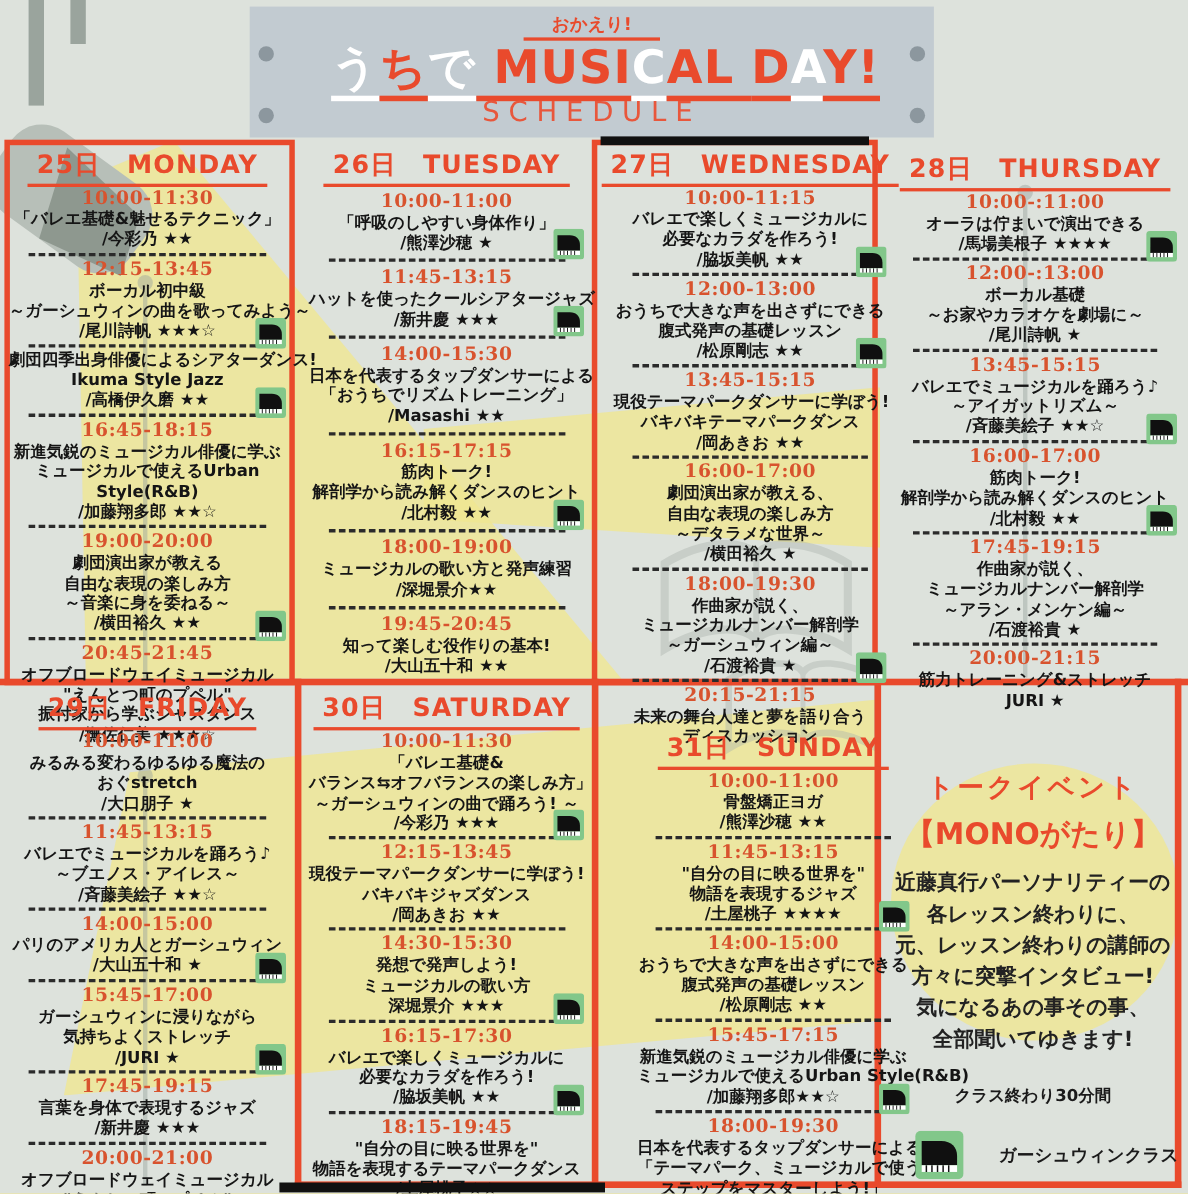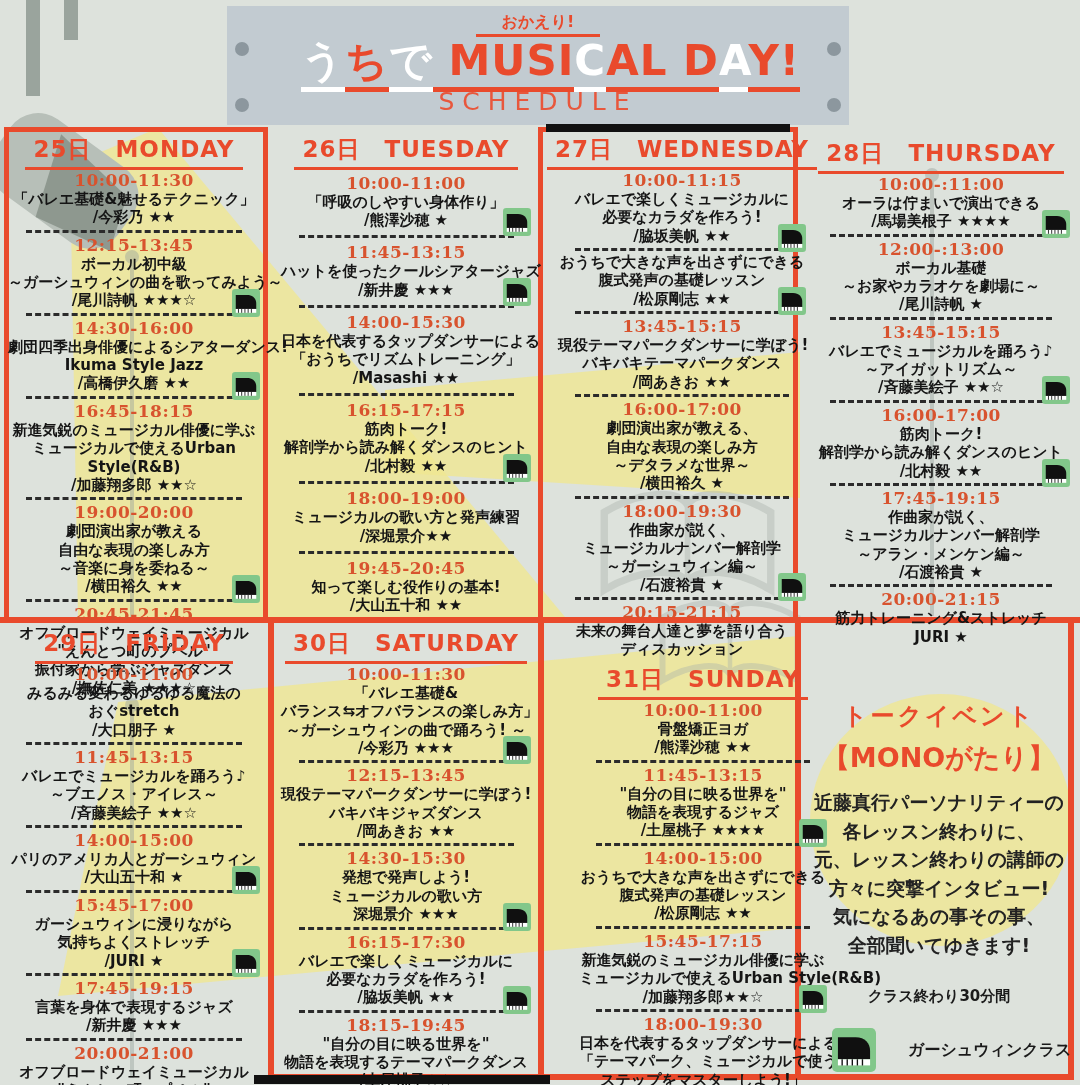--- a/index.html
+++ b/index.html
@@ -127,21 +127,20 @@
           <svg viewBox="0 0 26 26">
             <rect width="26" height="26" rx="3" fill="#82c78a"></rect>
             <path d="M3.5 5.5 L14 5.5 C19.5 5.5 22.5 9 22.5 13.5 L22.5 18.5 L3.5 18.5 Z" fill="#101010"></path>
             <rect x="3.5" y="18.5" width="19" height="3.6" fill="#ffffff"></rect>
             <path d="M6 18.5 v3.6 M9 18.5 v3.6 M12 18.5 v3.6 M15 18.5 v3.6 M18 18.5 v3.6" stroke="#101010" stroke-width="0.8"></path>
           </svg>
         </span>
       </div>
       <div class="sep"></div>
       <div class="slot">
-        <div class="time">14:30-16:00</div>
         <div class="tline">劇団四季出身俳優によるシアターダンス!</div>
         <div class="tline">Ikuma Style Jazz</div>
         <div class="inst">/高橋伊久磨 ★★</div>
         <span class="piano">
           <svg viewBox="0 0 26 26">
             <rect width="26" height="26" rx="3" fill="#82c78a"></rect>
             <path d="M3.5 5.5 L14 5.5 C19.5 5.5 22.5 9 22.5 13.5 L22.5 18.5 L3.5 18.5 Z" fill="#101010"></path>
             <rect x="3.5" y="18.5" width="19" height="3.6" fill="#ffffff"></rect>
             <path d="M6 18.5 v3.6 M9 18.5 v3.6 M12 18.5 v3.6 M15 18.5 v3.6 M18 18.5 v3.6" stroke="#101010" stroke-width="0.8"></path>
           </svg>
@@ -255,20 +254,21 @@
           <svg viewBox="0 0 26 26">
             <rect width="26" height="26" rx="3" fill="#82c78a"></rect>
             <path d="M3.5 5.5 L14 5.5 C19.5 5.5 22.5 9 22.5 13.5 L22.5 18.5 L3.5 18.5 Z" fill="#101010"></path>
             <rect x="3.5" y="18.5" width="19" height="3.6" fill="#ffffff"></rect>
             <path d="M6 18.5 v3.6 M9 18.5 v3.6 M12 18.5 v3.6 M15 18.5 v3.6 M18 18.5 v3.6" stroke="#101010" stroke-width="0.8"></path>
           </svg>
         </span>
       </div>
       <div class="sep"></div>
       <div class="slot">
+        <div class="time">12:00-13:00</div>
         <div class="tline">おうちで大きな声を出さずにできる</div>
         <div class="tline">腹式発声の基礎レッスン</div>
         <div class="inst">/松原剛志 ★★</div>
         <span class="piano">
           <svg viewBox="0 0 26 26">
             <rect width="26" height="26" rx="3" fill="#82c78a"></rect>
             <path d="M3.5 5.5 L14 5.5 C19.5 5.5 22.5 9 22.5 13.5 L22.5 18.5 L3.5 18.5 Z" fill="#101010"></path>
             <rect x="3.5" y="18.5" width="19" height="3.6" fill="#ffffff"></rect>
             <path d="M6 18.5 v3.6 M9 18.5 v3.6 M12 18.5 v3.6 M15 18.5 v3.6 M18 18.5 v3.6" stroke="#101010" stroke-width="0.8"></path>
           </svg>

